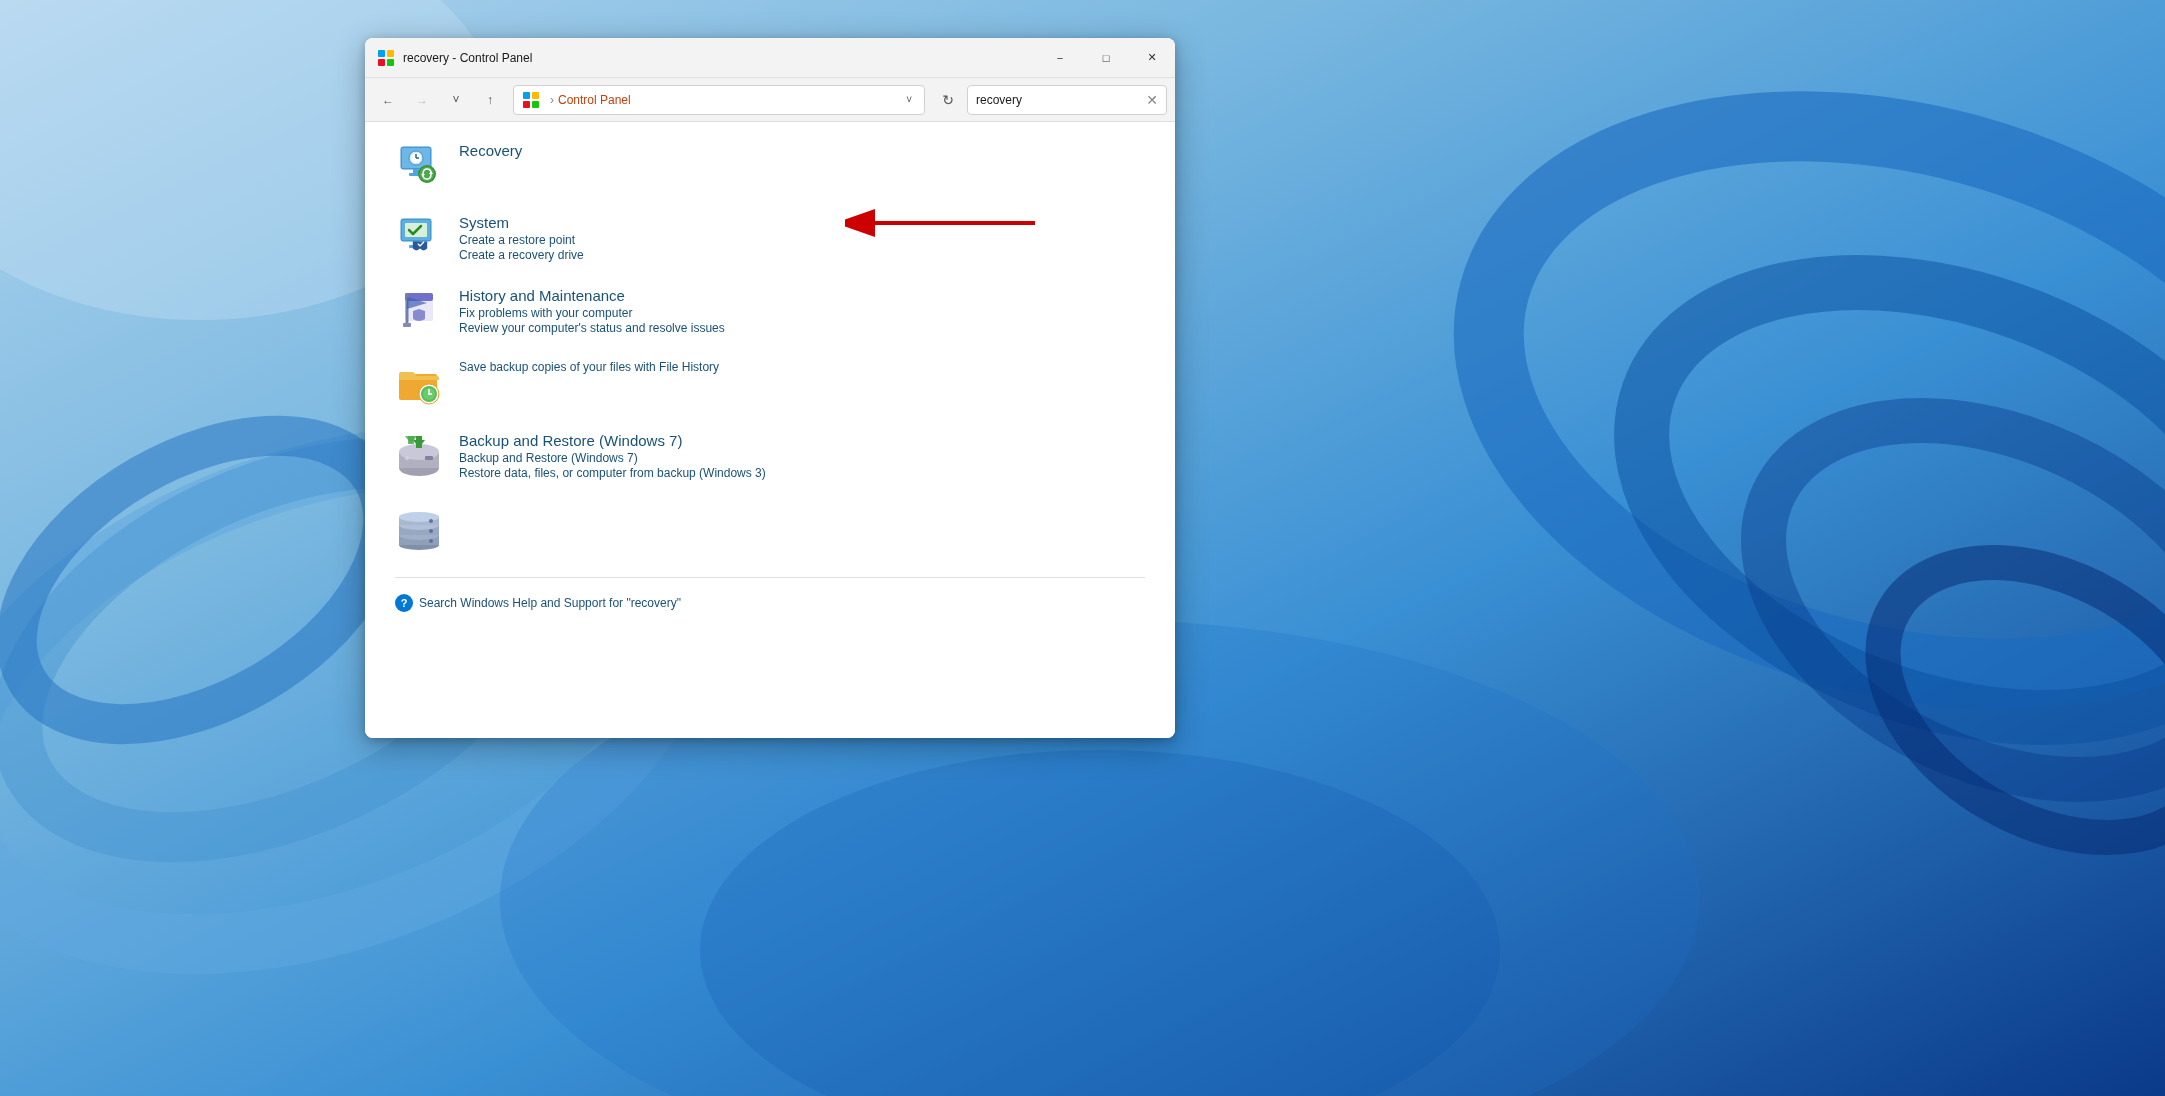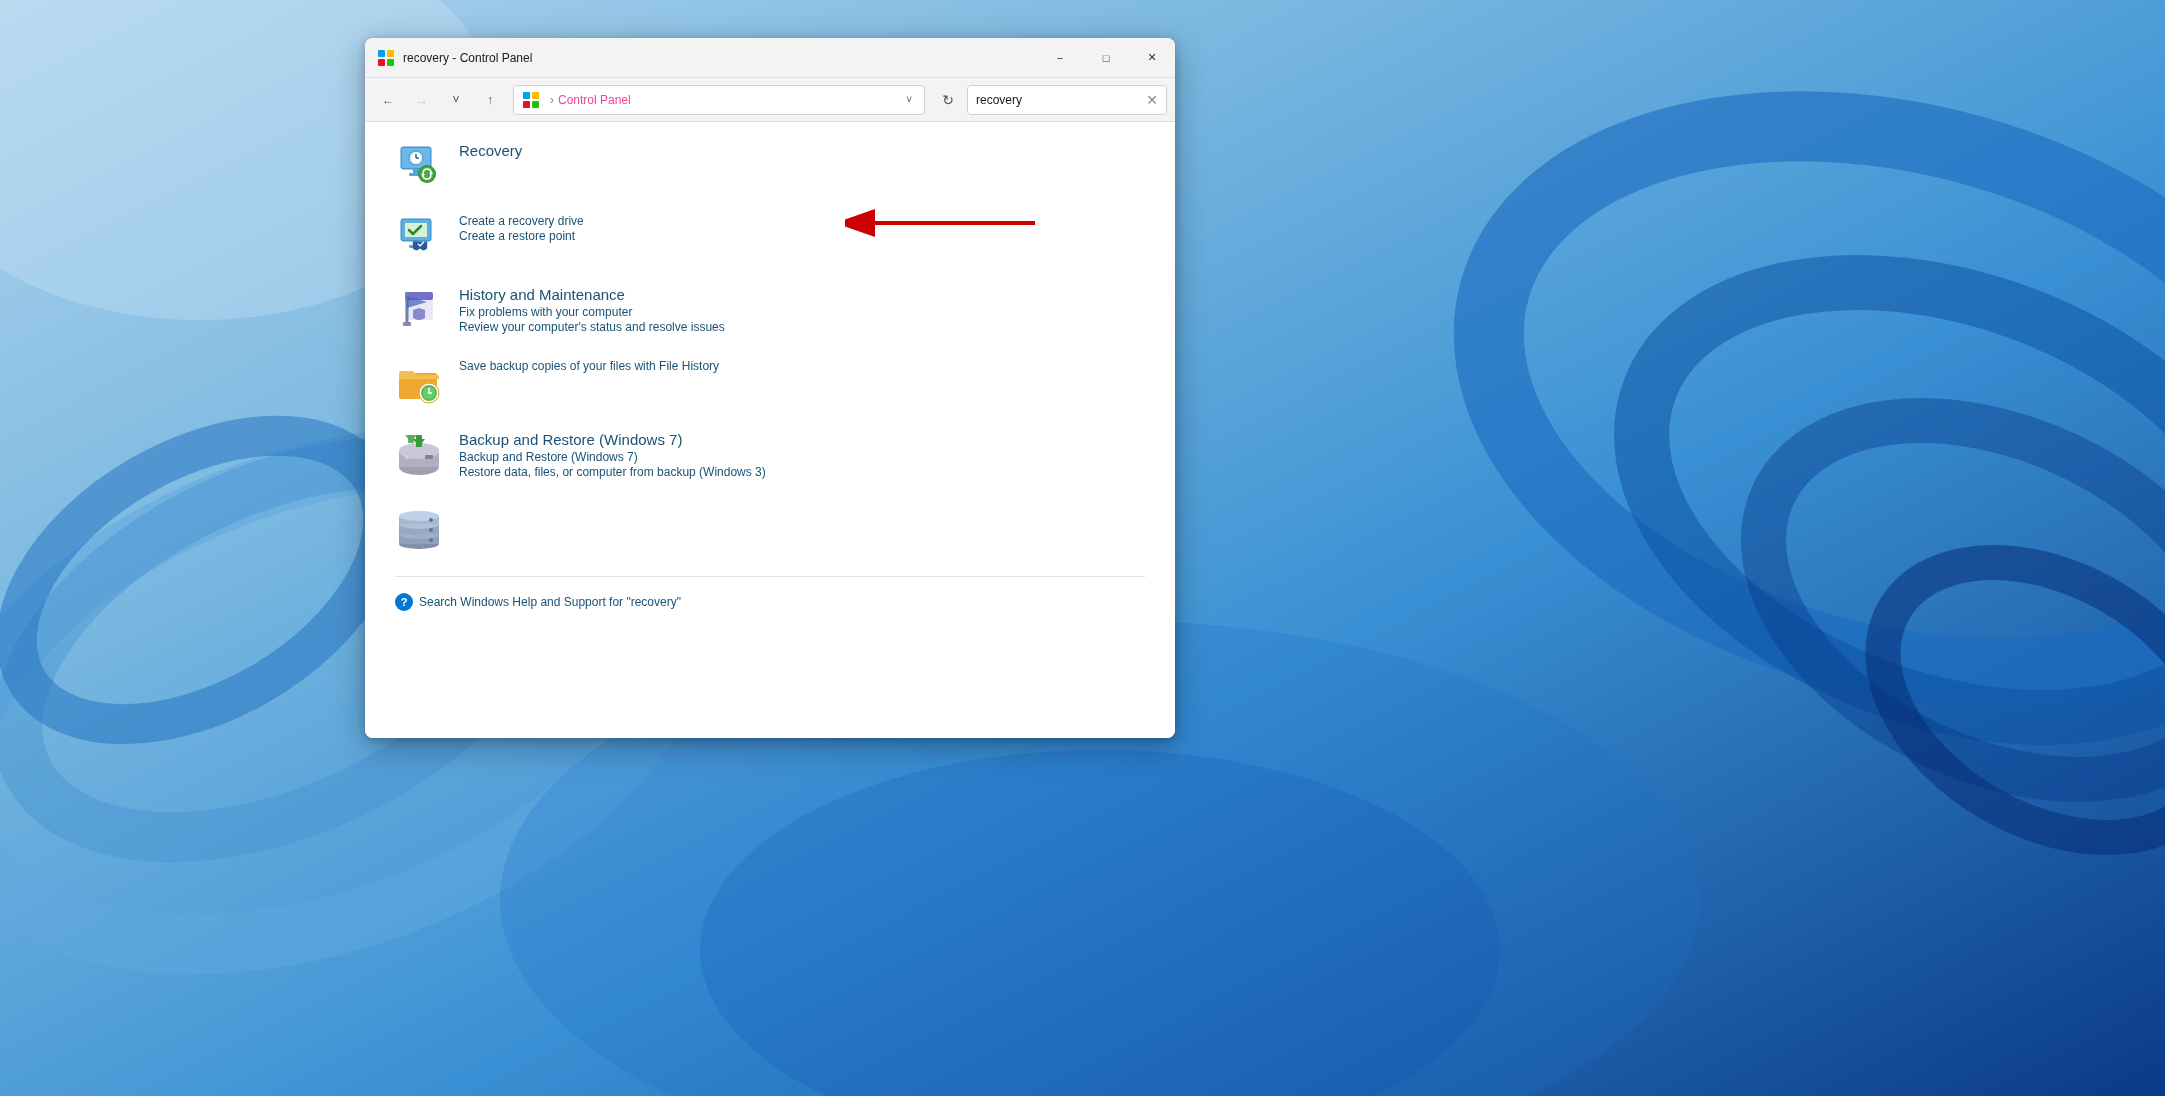--- a/index.html
+++ b/index.html
@@ -119,21 +119,21 @@
       margin-right: 6px;
       flex-shrink: 0;
     }
     .address-separator {
       color: #888;
       margin: 0 4px;
       font-size: 12px;
     }
     .address-text {
       font-size: 12px;
-      color: #ec4899;
+      color: #c2410c;
       flex: 1;
     }
     .address-dropdown {
       color: #555;
       font-size: 10px;
       cursor: pointer;
       padding: 2px 4px;
     }
     .refresh-btn {
       width: 30px;
@@ -372,22 +372,23 @@
           <polyline points="12,14 16,18 24,10" fill="none" stroke="#2a8a2a" stroke-width="2.5" stroke-linecap="round" stroke-linejoin="round"></polyline>
 
           <rect x="16" y="25" width="6" height="4" fill="#4da6e0"></rect>
           <rect x="12" y="29" width="14" height="3" rx="1" fill="#4da6e0"></rect>
 
           <path d="M30 26 L38 26 L38 34 Q34 38 30 34 Q26 38 22 34 L22 26 Z" fill="#2a5a9a" transform="translate(-4,2) scale(0.9)"></path>
           <path d="M28 29 L30 31 L34 27" fill="none" stroke="white" stroke-width="1.5" stroke-linecap="round" stroke-linejoin="round" transform="translate(-4,2) scale(0.9)"></path>
         </svg>
       </div>
       <div class="result-content">
+        <a class="result-title">System</a>
+        <a class="result-subtitle">Create a restore point</a>
         <a class="result-subtitle">Create a recovery drive</a>
-        <a class="result-subtitle">Create a restore point</a>
       </div>
     </div>
 
     <div class="result-item">
       <div class="result-icon">
         <svg width="44" height="44" viewBox="0 0 44 44" xmlns="http://www.w3.org/2000/svg">
 
           <rect x="8" y="4" width="28" height="28" rx="2" fill="#e8e8f8"></rect>
           <rect x="8" y="4" width="28" height="8" rx="2" fill="#5050c0" opacity="0.8"></rect>
 

